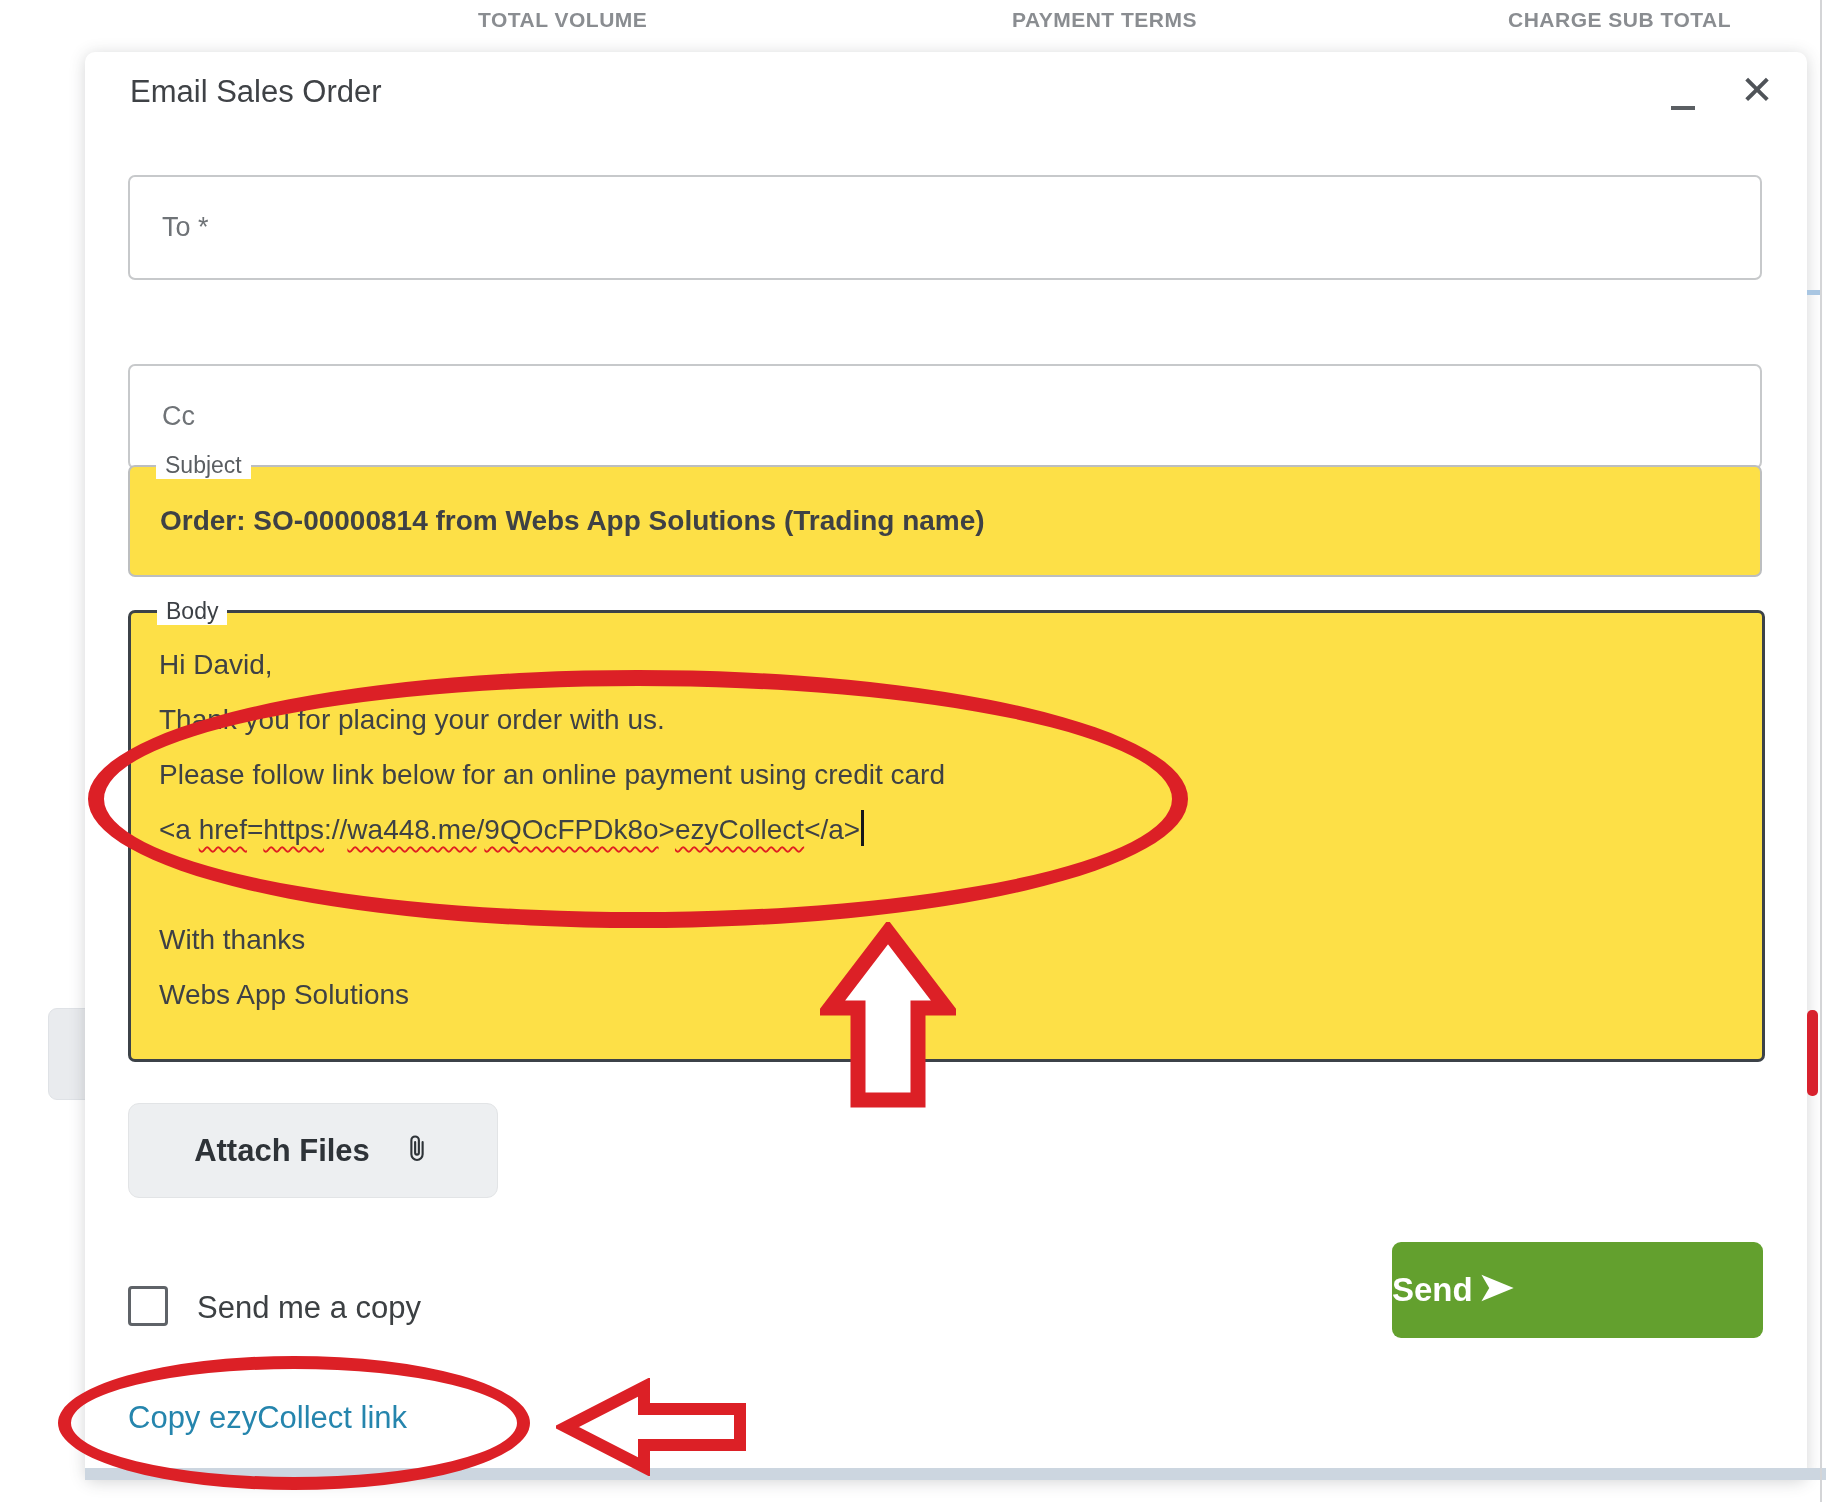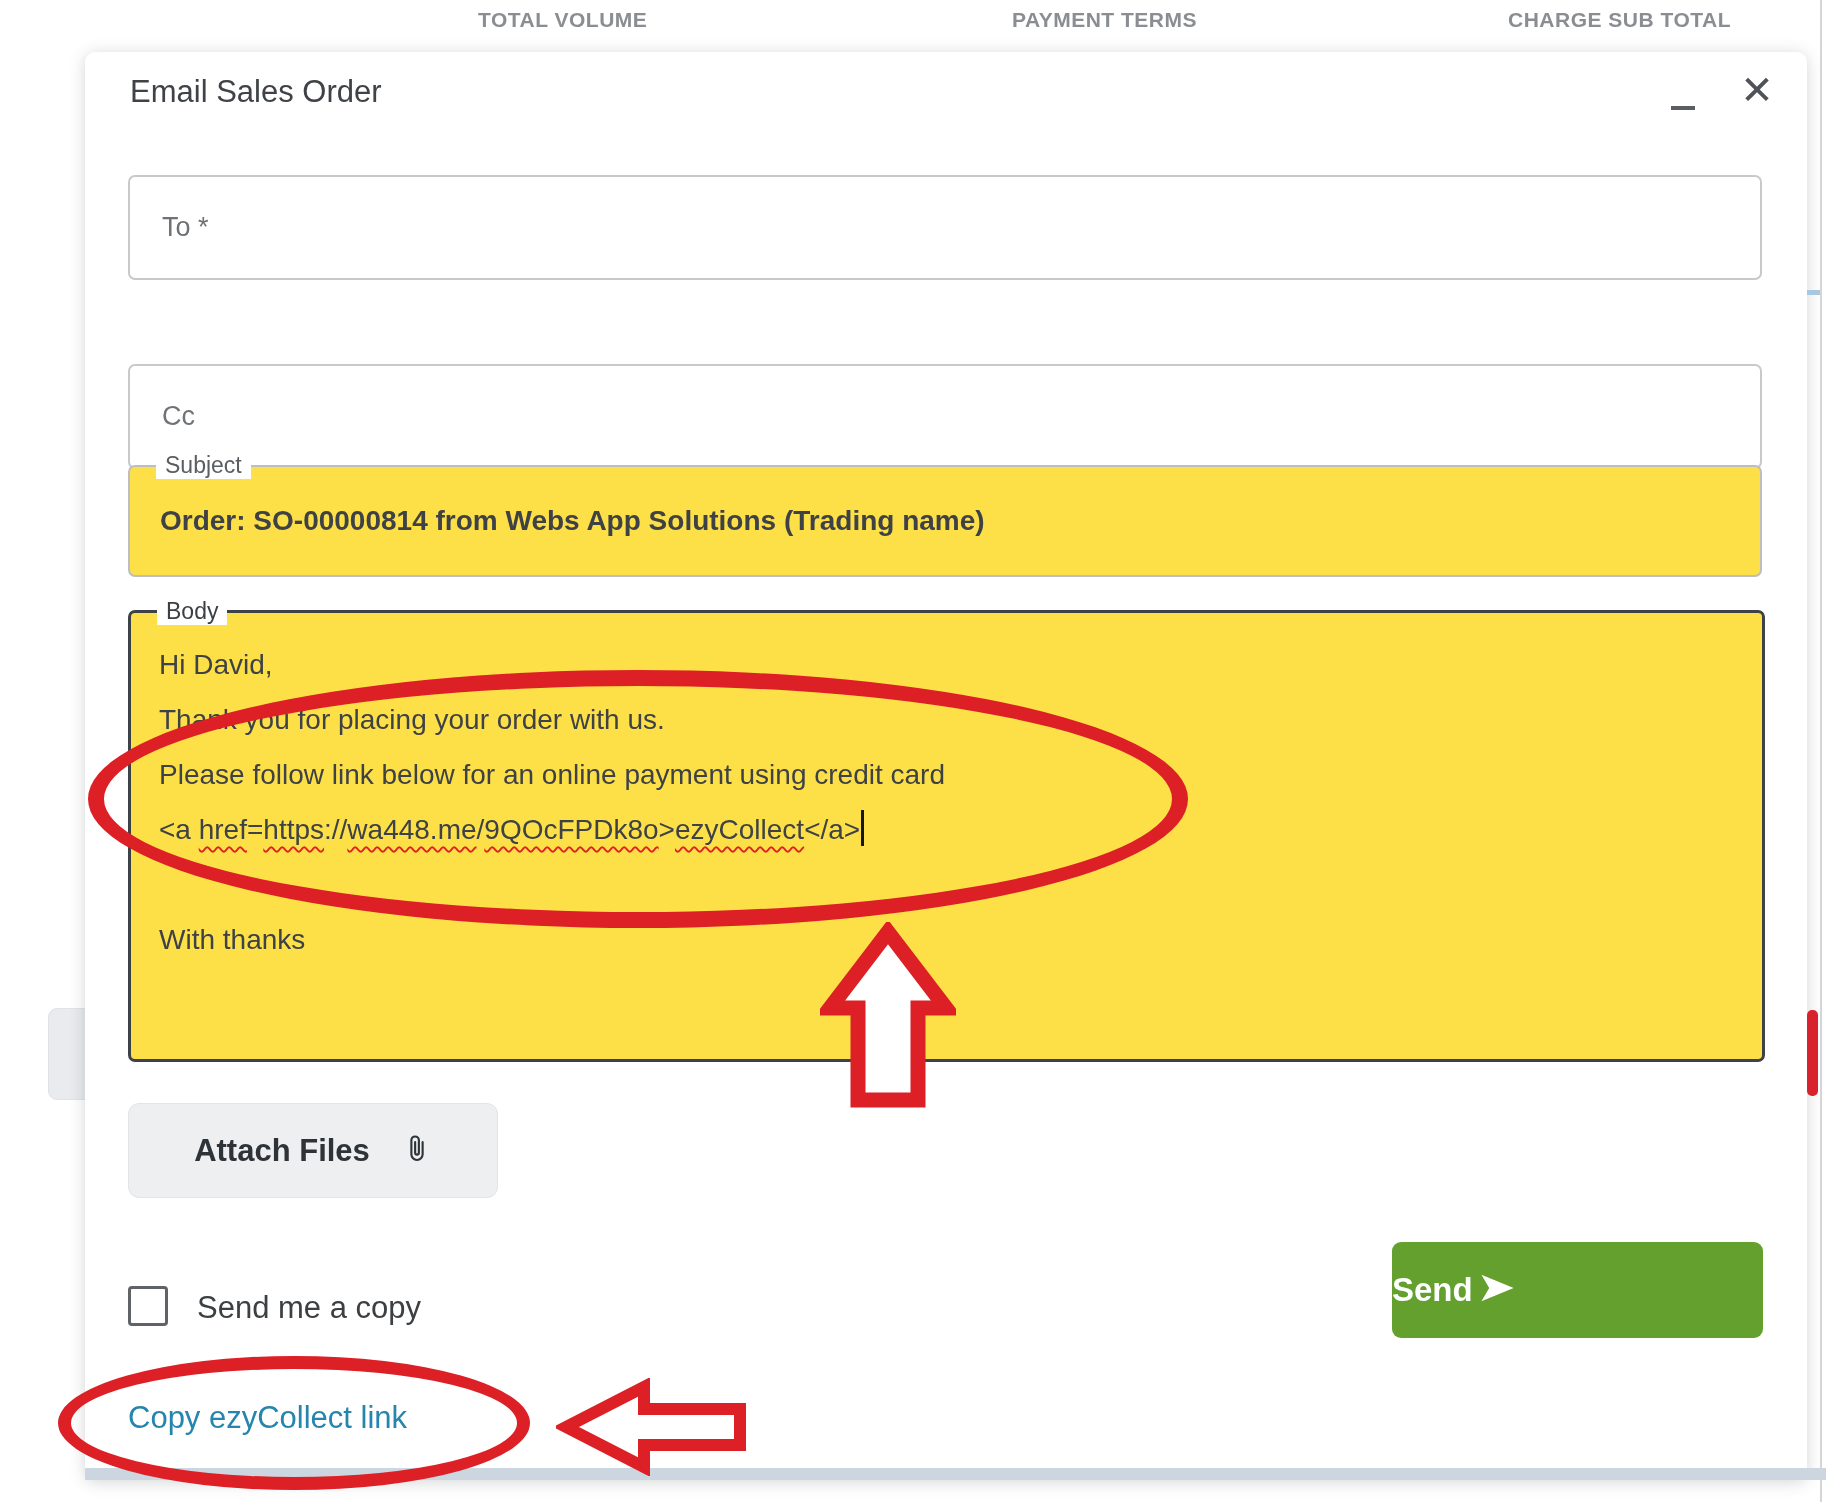--- a/index.html
+++ b/index.html
@@ -127,20 +127,21 @@
 
     <div class="outlined bodybox">
       <span class="notch">Body</span>
       <div class="body-content">
         <div class="bline">Hi David,</div>
         <div class="bline">Thank you for placing your order with us.</div>
         <div class="bline">Please follow link below for an online payment using credit card</div>
         <div class="bline" id="link-line"><span>&lt;a </span><span class="missp">href</span><span>=</span><span class="missp">https</span><span>://</span><span class="missp">wa448.me</span><span>/</span><span class="missp">9QOcFPDk8o</span><span>&gt;</span><span class="missp">ezyCollect</span><span>&lt;/a&gt;</span><span class="caret"></span></div>
         <div class="bline spacer"></div>
         <div class="bline">With thanks</div>
+        <div class="bline">Webs App Solutions</div>
       </div>
     </div>
 
     <div class="attach-btn">
       <span class="lbl">Attach Files</span>
       <span>
         <svg viewBox="0 0 24 24" width="30" height="36">
           <path d="M16.5 6.5v9.75a4.5 4.5 0 0 1-9 0V5a3 3 0 0 1 6 0v10a1.5 1.5 0 0 1-3 0V6.5" fill="none" stroke="#2e3338" stroke-width="1.7" stroke-linecap="round"></path>
         </svg>
       </span>

